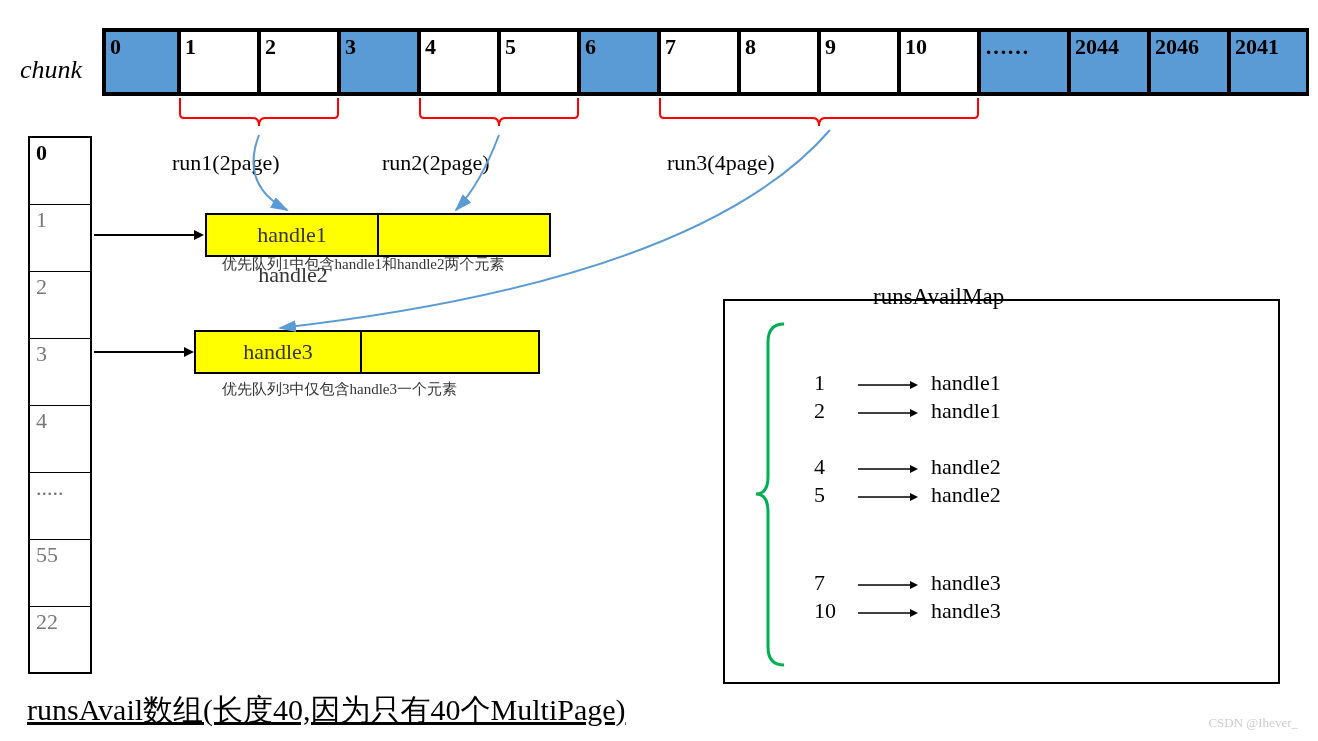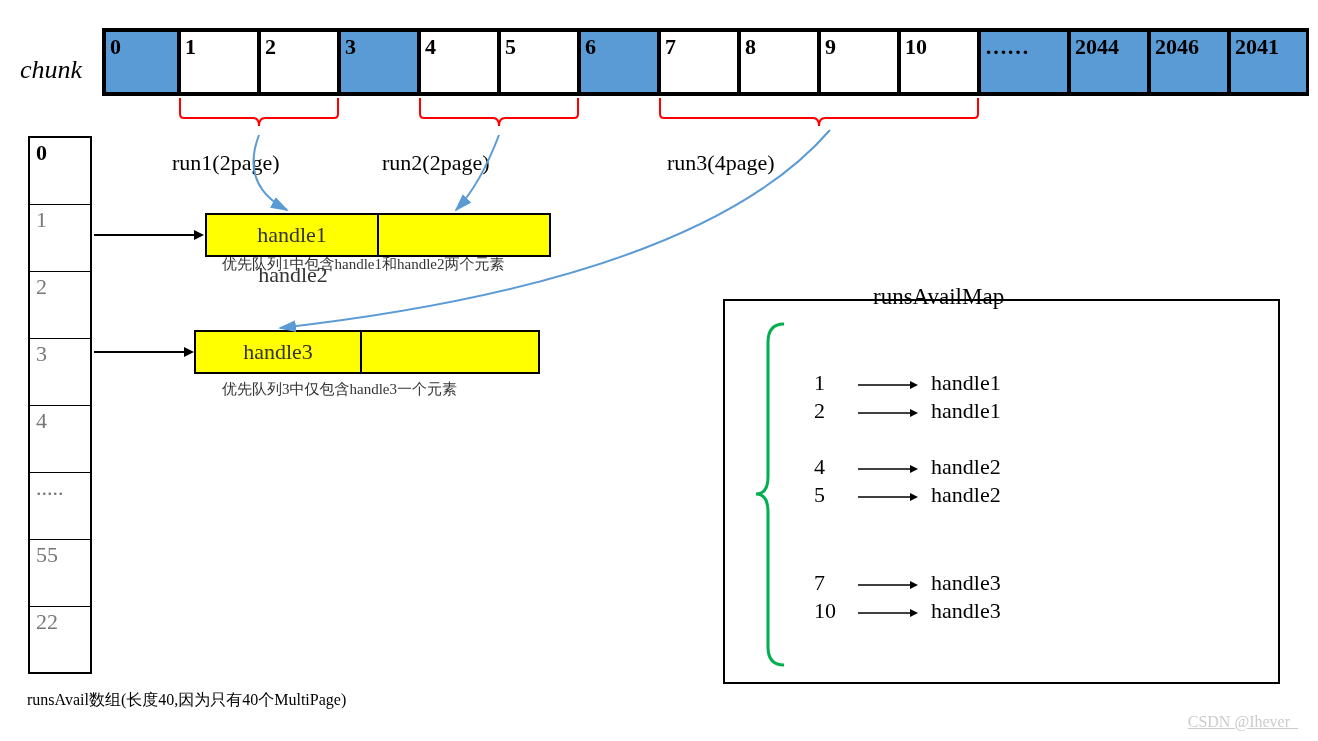--- a/index.html
+++ b/index.html
@@ -57,22 +57,22 @@
   }
   .queue-cell:last-child { border-right: none; }
   .caption { position: absolute; font-size: 15px; color: #333; }
   .run-label { position: absolute; font-size: 22px; margin-left: 32px; }
   .map-box { position: absolute; border: 2px solid #000; left: 723px; top: 299px; width: 557px; height: 385px; }
   .map-label { position: absolute; font-size: 23px; left: 873px; top: 272px; margin-top: 12px; }
   .map-row { position: absolute; font-size: 22px; width: 360px; }
   .map-key { display: inline-block; width: 30px; text-align: left; }
   .map-arrow-svg { display: inline-block; vertical-align: middle; margin: 0 8px; }
   .map-val { display: inline-block; }
-  .bottom-label { position: absolute; font-size: 16px; left: 27px; top: 690px; }
-  .watermark { position: absolute; right: 20px; bottom: 10px; font-size: 16px; color: #ccc; text-decoration: underline; }
+  .bottom-label { position: absolute; font-size: 30px; left: 27px; top: 690px; text-decoration: underline; }
+  .watermark { position: absolute; right: 20px; bottom: 10px; font-size: 13px; color: #ccc; }
 </style>
 </head>
 <body>
 
 <div class="abs chunk-label">chunk</div>
 
 <div class="abs chunk-border"></div>
 <div class="cell blue" style="left:104px;width:75px">0</div>
 <div class="cell" style="left:179px;width:80px">1</div>
 <div class="cell" style="left:259px;width:80px">2</div>

